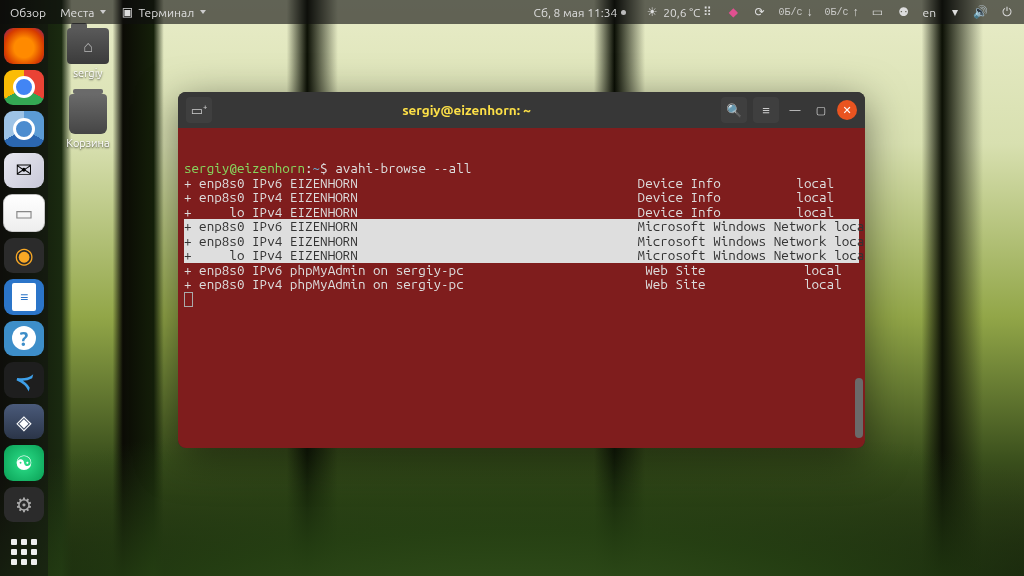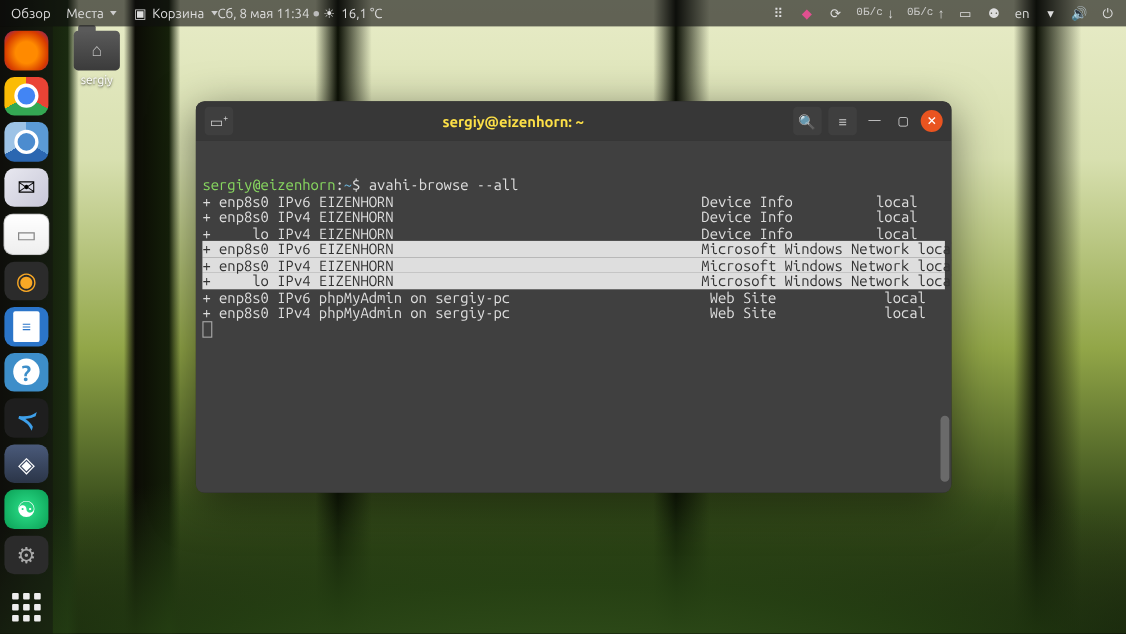--- a/index.html
+++ b/index.html
@@ -8,21 +8,21 @@
     position:absolute;inset:0;
     background:
       radial-gradient(ellipse 1200px 400px at 50% 120%, rgba(70,110,40,.95) 0%, rgba(40,70,20,.8) 40%, transparent 70%),
       linear-gradient(90deg,#0b0b05 0%,#1a2a10 6%,transparent 7%,transparent 11%,#0b0b05 12%,#15200a 15%,transparent 16%,transparent 28%,#0c1005 30%,transparent 33%,transparent 58%,#0b0f05 60%,transparent 63%,transparent 90%,#0c1005 92%,transparent 96%),
       linear-gradient(180deg,#e8ecc8 0%,#d8e0b0 25%,#92a648 55%,#3a4f1c 80%,#0f1208 100%);
   }
   
   .topbar{position:absolute;top:0;left:0;right:0;height:24px;background:rgba(15,15,15,.62);color:#ddd;display:flex;align-items:center;font-size:12px;z-index:30;}
   .topbar .left,.topbar .right{display:flex;align-items:center;gap:14px;}
   .topbar .left{padding-left:10px;}
-  .topbar .center{flex:1;display:flex;justify-content:flex-start;gap:2px;align-items:center;}
+  .topbar .center{flex:1;display:flex;justify-content:flex-end;gap:19px;align-items:center;}
   .topbar .right{padding-right:10px;gap:12px;}
   .tb-item{display:flex;align-items:center;gap:4px;cursor:default;}
   .tb-icon{width:14px;height:14px;display:inline-flex;align-items:center;justify-content:center;}
   .mini{font-size:10px;opacity:.85;font-family:Liberation Mono, monospace;}
   .dot{width:5px;height:5px;border-radius:50%;background:#bbb;display:inline-block;}
   .tri-down{width:0;height:0;border-left:3px solid transparent;border-right:3px solid transparent;border-top:4px solid #ccc;margin-left:2px;}
   
   .dock{position:absolute;left:0;top:24px;bottom:0;width:48px;background:rgba(18,18,18,.45);display:flex;flex-direction:column;align-items:center;padding-top:4px;z-index:25;gap:6px;}
   .dock .app{width:40px;height:40px;border-radius:9px;display:flex;align-items:center;justify-content:center;font-size:20px;}
   .app.firefox{background:radial-gradient(circle at 50% 55%,#ff8a00 35%,#d63b00 70%,#7a1c7a 100%);}
@@ -58,21 +58,21 @@
   .dlabel{color:#fff;font-size:11px;text-shadow:0 1px 2px rgba(0,0,0,.8);padding:1px 16px;border-radius:3px;}
   
   .terminal{position:absolute;left:178px;top:92px;width:687px;height:356px;background:#2d2d2d;border-radius:8px;box-shadow:0 10px 40px rgba(0,0,0,.5);z-index:20;display:flex;flex-direction:column;overflow:hidden;}
   .term-header{height:36px;background:#373737;display:flex;align-items:center;padding:0 8px;gap:6px;}
   .term-header .hbtn{width:26px;height:26px;border-radius:4px;background:#3f3f3f;display:flex;align-items:center;justify-content:center;color:#ccc;font-size:13px;}
   .term-header .title{flex:1;text-align:center;color:#fde047;font-size:13.5px;font-weight:700;}
   .term-header .rt{display:flex;gap:6px;align-items:center;}
   .wbtn{width:20px;height:20px;border-radius:50%;display:flex;align-items:center;justify-content:center;color:#ddd;font-size:11px;}
   .wbtn.close{background:#e95420;}
   .wbtn.min,.wbtn.max{background:transparent;}
-  .term-body{flex:1;background:#404040;color:#ddd;font-family:"Ubuntu Mono","DejaVu Sans Mono",monospace;font-size:13.5px;line-height:14.5px;padding:4px 6px;white-space:pre;position:relative;overflow:hidden;}
+  .term-body{flex:1;background:#7f1d1d;color:#ddd;font-family:"Ubuntu Mono","DejaVu Sans Mono",monospace;font-size:13.5px;line-height:14.5px;padding:4px 6px;white-space:pre;position:relative;overflow:hidden;}
   .term-body .row{display:block;}
   .term-body .row.hl{background:#dedede;color:#333;}
   .ps-user{color:#87d75f;}
   .ps-path{color:#6cb3d9;}
   .cursor{display:inline-block;width:7px;height:13px;border:1px solid #aaa;vertical-align:text-bottom;}
   .scrollthumb{position:absolute;right:2px;top:250px;width:8px;height:60px;background:#6a6a6a;border-radius:4px;}
 </style>
 </head>
 <body>
 
@@ -80,32 +80,32 @@
 
 <div class="topbar">
   <div class="left">
     <span class="tb-item">Обзор</span>
     <span class="tb-item">
       <span>Места</span>
       <span class="tri-down"></span>
     </span>
     <span class="tb-item">
       <span class="tb-icon">▣</span>
-      <span>Корзина</span>
+      <span>Терминал</span>
       <span class="tri-down"></span>
     </span>
   </div>
   <div class="center">
     <span class="tb-item">
       <span>Сб, 8 мая  11:34</span>
       <span class="dot"></span>
     </span>
     <span class="tb-item">
       <span class="tb-icon">☀</span>
-      <span>16,1 °C</span>
+      <span>20,6 °C</span>
     </span>
   </div>
   <div class="right">
     <span class="tb-icon">⠿</span>
     <span class="tb-icon" style="color:#e05090">◆</span>
     <span class="tb-icon">⟳</span>
     <span class="tb-item">
       <span class="mini">0Б/с</span>
       <span>↓</span>
     </span>
@@ -166,20 +166,24 @@
       <i></i>
   </div>
 </div>
 
 <div class="desk-icons">
   <div class="dicon">
     <div class="folder">
         <span class="home">⌂</span>
       </div>
     <span class="dlabel">sergiy</span>
+  </div>
+  <div class="dicon">
+    <div class="trash"></div>
+    <span class="dlabel">Корзина</span>
   </div>
 </div>
 
 <div class="terminal">
   <div class="term-header">
     <div class="hbtn">
         <span>▭⁺</span>
       </div>
     <div class="title">sergiy@eizenhorn: ~</div>
     <div class="rt">

